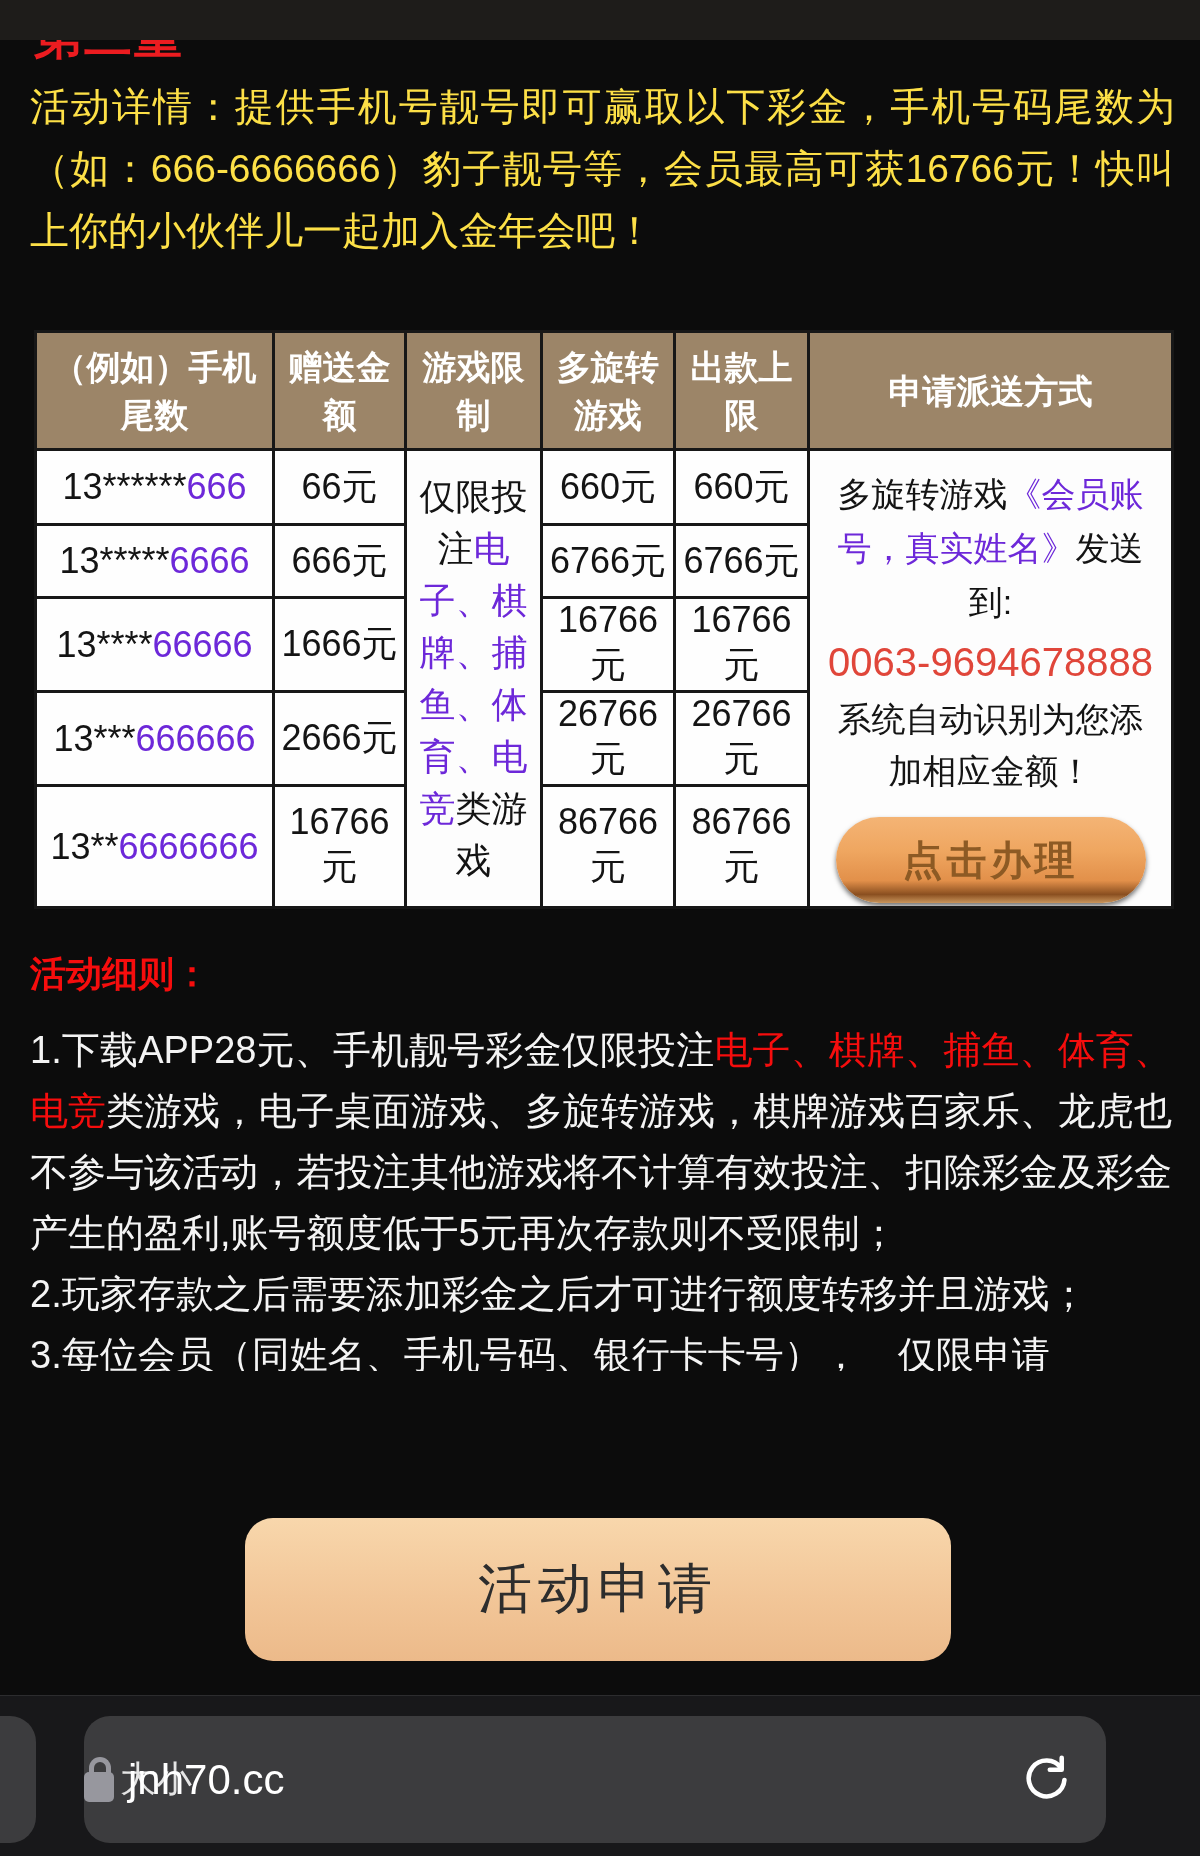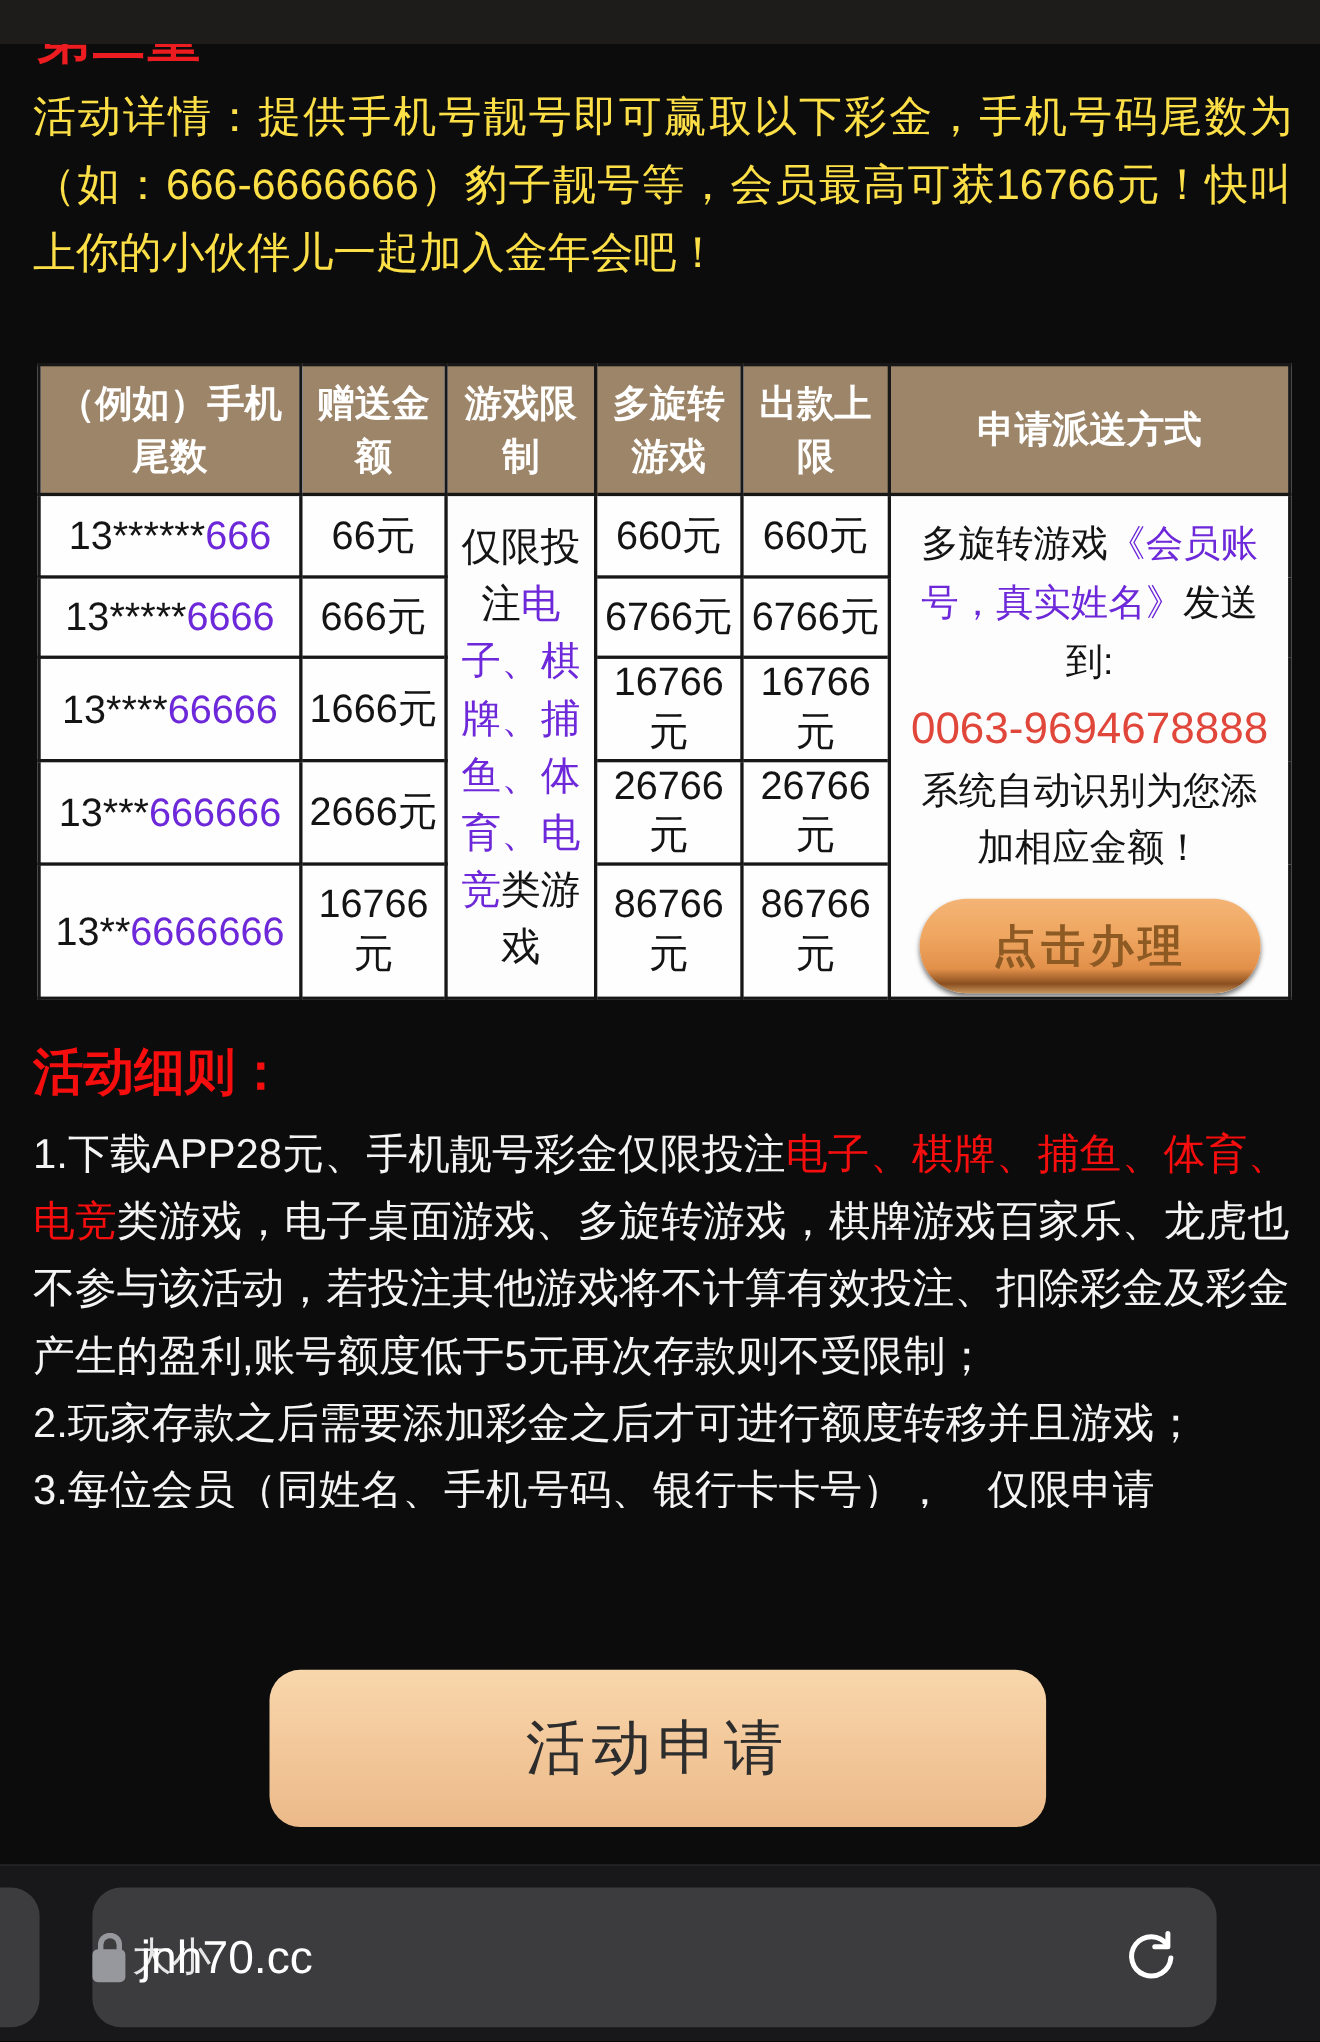--- a/index.html
+++ b/index.html
@@ -39,21 +39,21 @@
   .handle-btn{
     display:block;margin:20px auto 0 auto;width:310px;height:86px;border:none;cursor:pointer;
     border-radius:44px;
     background:linear-gradient(180deg,#f4b475 0%,#efa660 40%,#e2904a 74%,#8a4f20 90%,#c9955c 100%);
     color:#8d5a24;font-weight:bold;font-size:40px;letter-spacing:4px;
     font-family:inherit;box-shadow:0 3px 5px rgba(0,0,0,0.55);
   }
   
   .rules-title{
     position:absolute;left:30px;top:944px;
-    color:#f60d0d;font-size:46px;font-weight:bold;line-height:60px;
+    color:#f60d0d;font-size:36px;font-weight:bold;line-height:60px;
   }
   .rules{
     position:absolute;left:30px;top:1020px;width:1142px;
     color:#f4f4f4;font-size:38px;line-height:61px;text-align:justify;
   }
   .rules p{margin:0;padding:0;}
   .rule-clip{height:46px;overflow:hidden;}
   
   .apply-big{
     position:absolute;left:245px;top:1518px;width:706px;height:143px;border:none;cursor:pointer;

